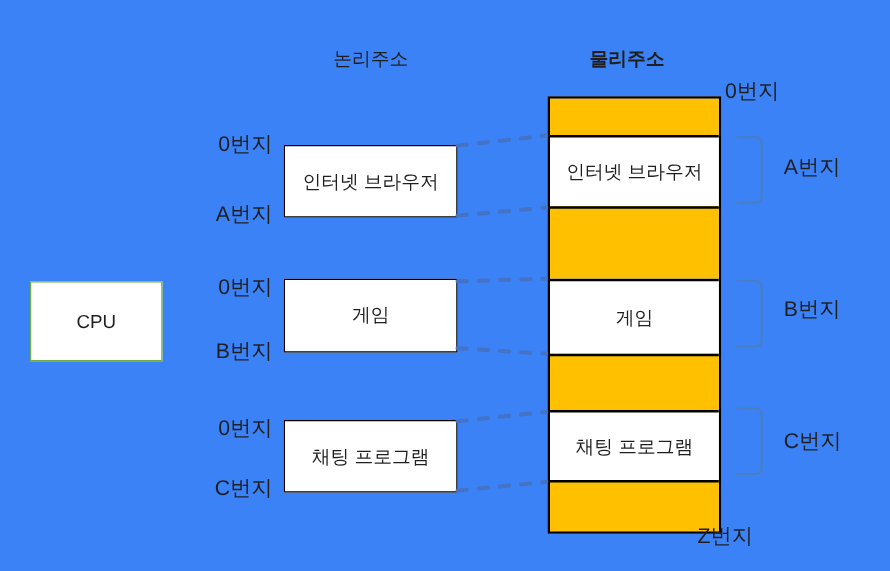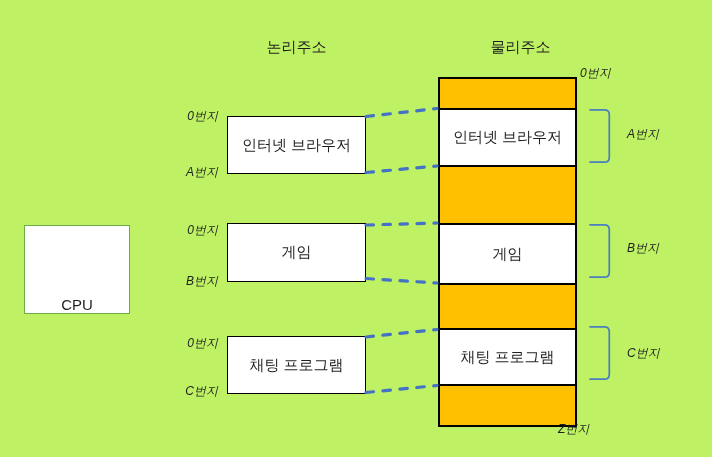--- a/index.html
+++ b/index.html
@@ -1,37 +1,37 @@
 <!DOCTYPE html>
 <html><head>
 <meta charset="utf-8">
 <style>
   html,body{margin:0;padding:0;background:#fff;}
   .canvas{
-    position:relative;width:712px;height:457px;background:#bef264;
+    position:relative;width:712px;height:457px;background:#3b82f6;
     font-family:"Liberation Sans","DejaVu Sans",sans-serif;
     color:#1f1f1f;overflow:hidden;
   }
   .hdr{position:absolute;width:139px;text-align:center;font-size:15px;top:38px;}
   .hdr-logical{left:227px;}
-  .hdr-physical{left:451px;}
+  .hdr-physical{left:432px;font-weight:bold;}
   .cpu-box{
-    position:absolute;left:24px;top:225px;width:106px;height:89px;
+    position:absolute;left:24px;top:225px;width:106px;height:64px;
     box-sizing:border-box;border:1.5px solid #70AD47;background:#fff;
-    display:flex;align-items:flex-end;justify-content:center;font-size:15px;
+    display:flex;align-items:center;justify-content:center;font-size:15px;
   }
   .lbox{
     position:absolute;left:227px;width:139px;box-sizing:border-box;
     border:1.5px solid #000;background:#fff;
     display:flex;align-items:center;justify-content:center;font-size:15px;
   }
   .lbox-1{top:116px;height:58px;}
   .lbox-2{top:223px;height:59px;}
   .lbox-3{top:336px;height:58px;}
-  .addr{position:absolute;font-size:12px;line-height:18px;white-space:nowrap;font-style:italic;}
+  .addr{position:absolute;font-size:17px;line-height:18px;white-space:nowrap;}
   .addr-left{left:162px;width:56px;text-align:right;}
   .pcol{
     position:absolute;left:438px;top:77px;width:139px;height:350px;
     box-sizing:border-box;border:2px solid #000;background:#fff;
   }
   .seg{
     position:absolute;left:0;width:135px;box-sizing:border-box;
     display:flex;align-items:center;justify-content:center;font-size:15px;
   }
   .seg.free{background:#FFC000;}

